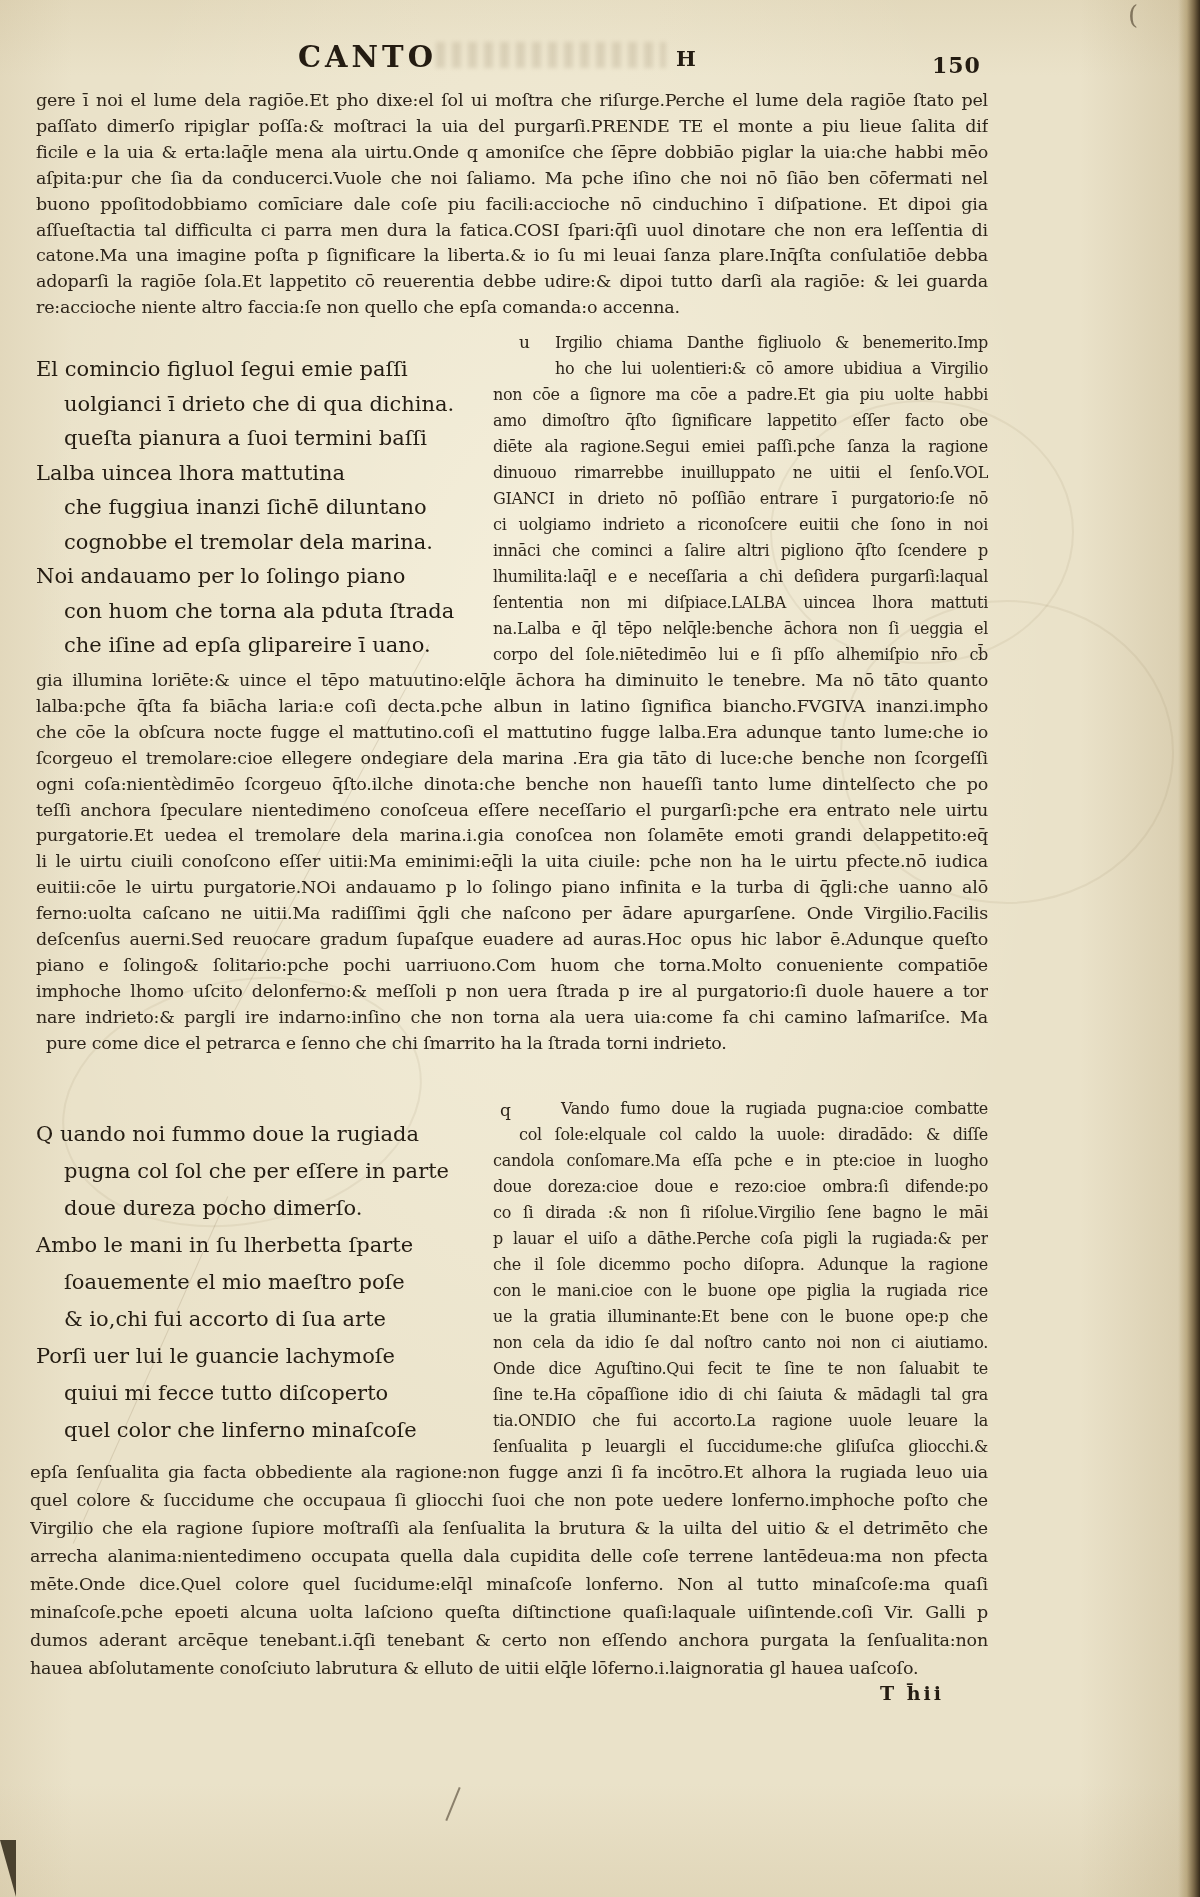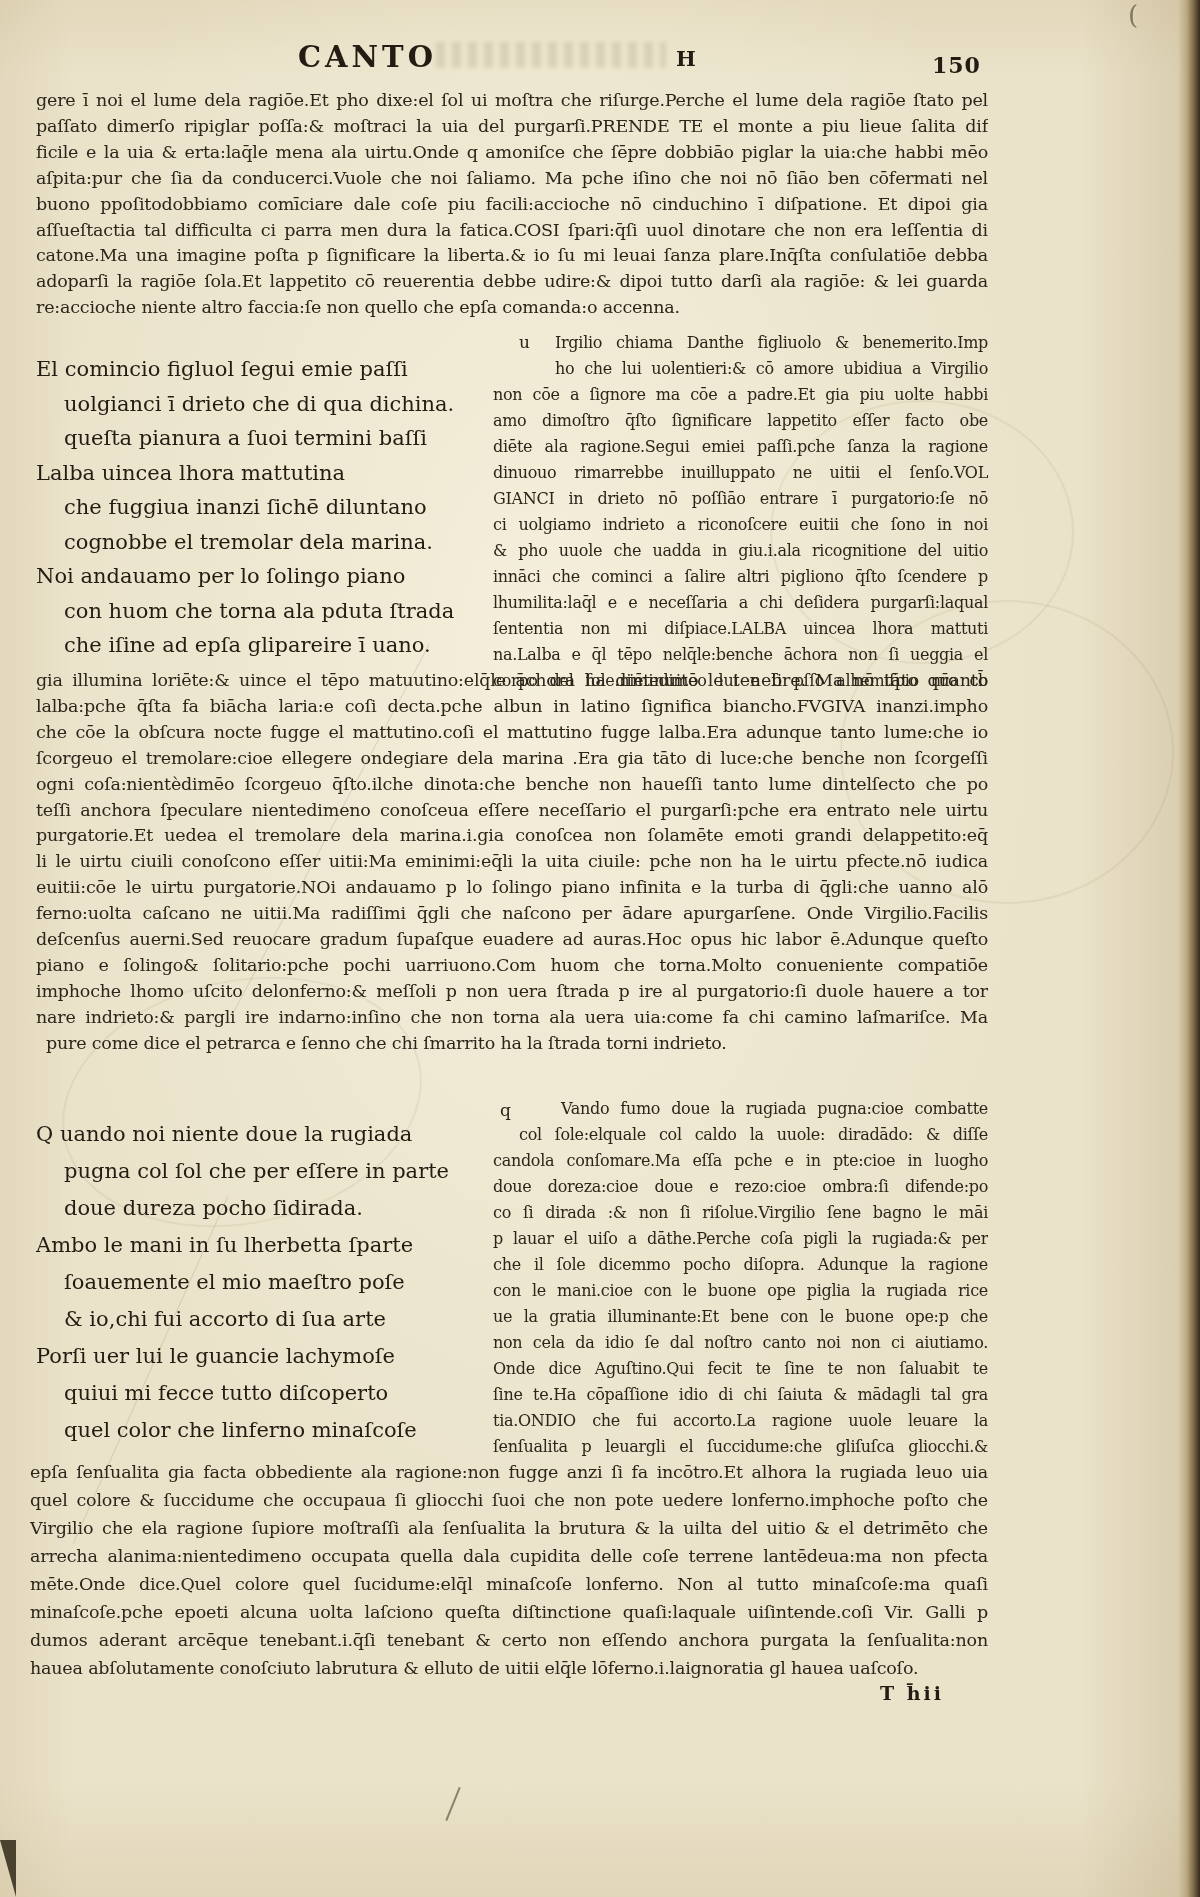--- a/index.html
+++ b/index.html
@@ -112,21 +112,20 @@
   <div class="guide guide-1">u</div>
   <div class="ccol ccol-1">
       <div class="cline">Irgilio chiama Danthe figliuolo &amp; benemerito.Imp</div>
       <div class="cline">ho che lui uolentieri:&amp; cō amore ubidiua a Virgilio</div>
       <div class="cline">non cōe a ſignore ma cōe a padre.Et gia piu uolte habbi</div>
       <div class="cline">amo dimoſtro q̄ſto ſignificare lappetito eſſer facto obe</div>
       <div class="cline">diēte ala ragione.Segui emiei paſſi.pche ſanza la ragione</div>
       <div class="cline">dinuouo rimarrebbe inuilluppato ne uitii el ſenſo.VOL</div>
       <div class="cline">GIANCI in drieto nō poſſiāo entrare ī purgatorio:ſe nō</div>
       <div class="cline">ci uolgiamo indrieto a riconoſcere euitii che ſono in noi</div>
-      <div class="cline">&amp; pho uuole che uadda in giu.i.ala ricognitione del uitio</div>
       <div class="cline">innāci che cominci a ſalire altri pigliono q̄ſto ſcendere p</div>
       <div class="cline">lhumilita:laq̄l e e neceſſaria a chi deſidera purgarſi:laqual</div>
       <div class="cline">ſententia non mi diſpiace.LALBA uincea lhora mattuti</div>
       <div class="cline">na.Lalba e q̄l tēpo nelq̄le:benche āchora non ſi ueggia el</div>
       <div class="cline">corpo del ſole.niētedimēo lui e ſi pſſo alhemiſpio nr̄o cb̄</div>
     </div>
 
   <div class="tblock block-mid">
       <div class="tline">gia illumina loriēte:&amp; uince el tēpo matuutino:elq̄le āchora ha diminuito le tenebre. Ma nō tāto quanto</div>
       <div class="tline">lalba:pche q̄ſta fa biācha laria:e coſi decta.pche albun in latino ſignifica biancho.FVGIVA inanzi.impho</div>
@@ -139,23 +138,23 @@
       <div class="tline">euitii:cōe le uirtu purgatorie.NOi andauamo p lo ſolingo piano infinita e la turba di q̄gli:che uanno alō</div>
       <div class="tline">ferno:uolta caſcano ne uitii.Ma radiſſimi q̄gli che naſcono per ādare apurgarſene. Onde Virgilio.Facilis</div>
       <div class="tline">deſcenſus auerni.Sed reuocare gradum ſupaſque euadere ad auras.Hoc opus hic labor ē.Adunque queſto</div>
       <div class="tline">piano e ſolingo&amp; ſolitario:pche pochi uarriuono.Com huom che torna.Molto conueniente compatiōe</div>
       <div class="tline">imphoche lhomo uſcito delonferno:&amp; meſſoli p non uera ſtrada p ire al purgatorio:ſi duole hauere a tor</div>
       <div class="tline">nare indrieto:&amp; pargli ire indarno:inſino che non torna ala uera uia:come fa chi camino laſmariſce. Ma</div>
       <div class="tline">pure come dice el petrarca e ſenno che chi ſmarrito ha la ſtrada torni indrieto.</div>
     </div>
 
   <div class="poem poem-2">
-      <div class="pline">Q uando noi niente doue la rugiada</div>
+      <div class="pline">Q uando noi fummo doue la rugiada</div>
       <div class="pline">pugna col ſol che per eſſere in parte</div>
-      <div class="pline">doue dureza pocho ſidirada.</div>
+      <div class="pline">doue dureza pocho dimerſo.</div>
       <div class="pline">Ambo le mani in ſu lherbetta ſparte</div>
       <div class="pline">ſoauemente el mio maeſtro poſe</div>
       <div class="pline">&amp; io,chi fui accorto di ſua arte</div>
       <div class="pline">Porſi uer lui le guancie lachymoſe</div>
       <div class="pline">quiui mi fecce tutto diſcoperto</div>
       <div class="pline">quel color che linferno minaſcoſe</div>
     </div>
   <div class="guide guide-2">q</div>
   <div class="ccol ccol-2">
       <div class="cline">Vando fumo doue la rugiada pugna:cioe combatte</div>

